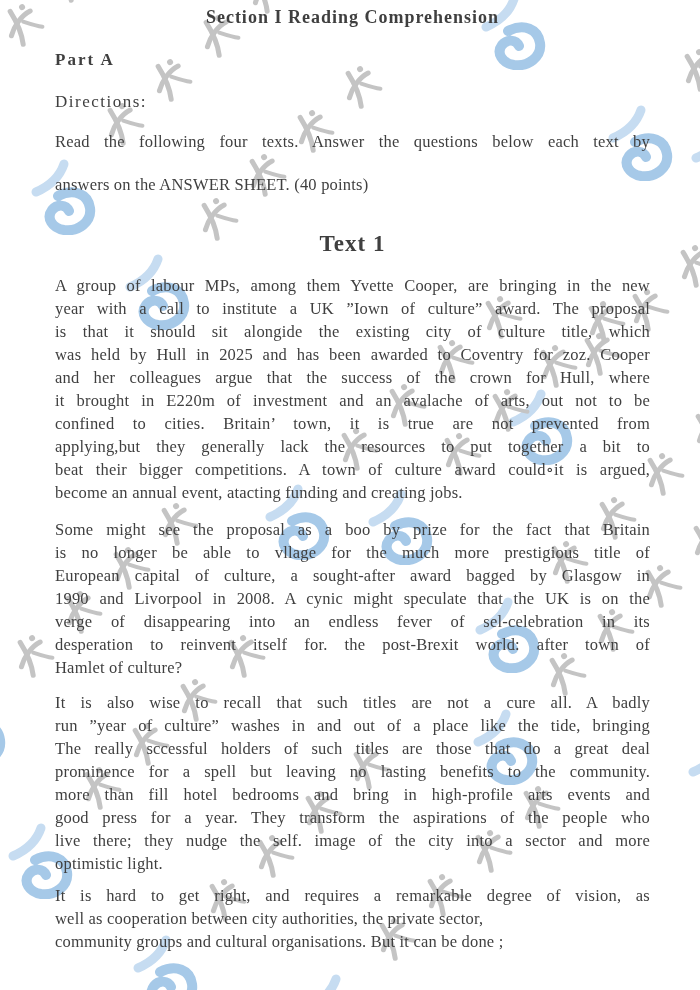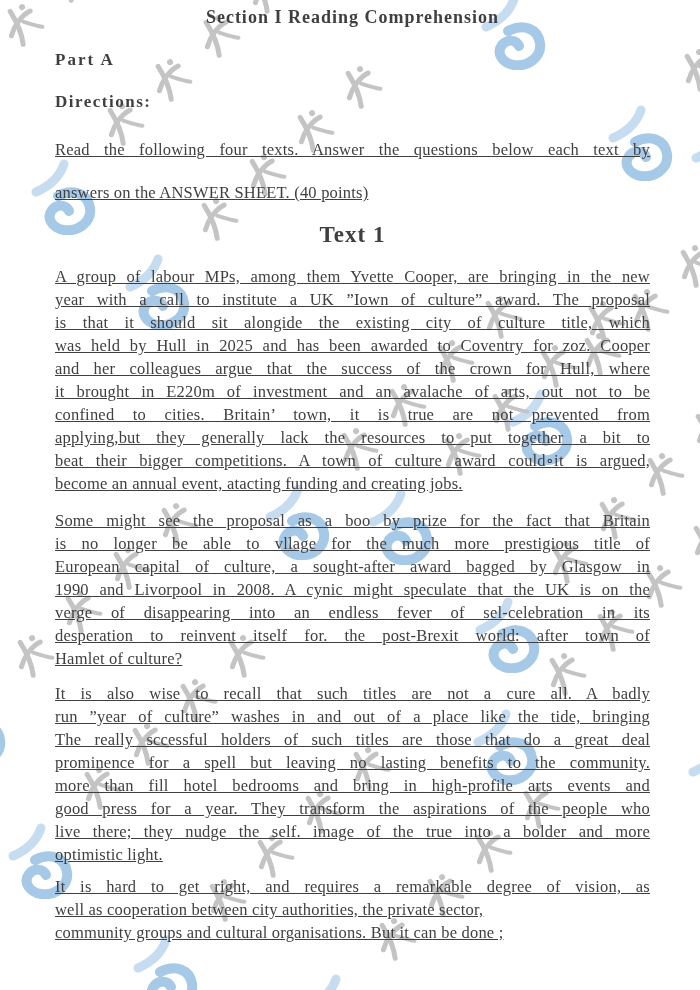--- a/index.html
+++ b/index.html
@@ -35,35 +35,34 @@
   }
   .part-label {
     font-size: 17px;
     font-weight: 600;
     letter-spacing: 2px;
     margin: 0 0 19px 0;
     line-height: 23px;
   }
   .directions-label {
     font-size: 17px;
-    font-weight: 700;
+    font-weight: 400;
     letter-spacing: 1.5px;
-    margin: 0 0 25px 0;
+    margin: 0 0 17px 0;
     line-height: 23px;
   }
   .para { margin: 0; }
   .para .line {
     text-align: justify;
     text-align-last: justify;
     white-space: nowrap;
-    text-decoration: underline;
   }
   .para .line.noj { text-align-last: left; }
   .dir-para { margin-bottom: 20px; }
-  .answer-note { margin-bottom: 19px; }
+  .answer-note { margin-bottom: 36px; }
   .text-heading {
     text-align: center;
     font-size: 23px;
     font-weight: 600;
     letter-spacing: 1px;
     margin: 0 0 19px 0;
     line-height: 23px;
   }
   .passage-1 { margin-bottom: 14px; margin-top: 14px; }
   .passage-2 { margin-bottom: 12px; }
@@ -222,21 +221,21 @@
         <div class="line noj">Hamlet of culture?</div>
       </div>
 
     <div class="para passage-3">
         <div class="line">It is also wise to recall that such titles are not a cure all. A badly</div>
         <div class="line">run ”year of culture” washes in and out of a place like the tide, bringing</div>
         <div class="line">The really sccessful holders of such titles are those that do a great deal</div>
         <div class="line">prominence for a spell but leaving no lasting benefits to the community.</div>
         <div class="line">more than fill hotel bedrooms and bring in high-profile arts events and</div>
         <div class="line">good press for a year. They transform the aspirations of the people who</div>
-        <div class="line">live there; they nudge the self. image of the true into a bolder and more</div>
+        <div class="line">live there; they nudge the self. image of the city into a sector and more</div>
         <div class="line noj">optimistic light.</div>
       </div>
 
     <div class="para passage-4">
         <div class="line">It is hard to get right, and requires a remarkable degree of vision, as</div>
         <div class="line noj">well as cooperation between city authorities, the private sector,</div>
         <div class="line noj">community groups and cultural organisations. But it can be done ;</div>
       </div>
 
   </div>

